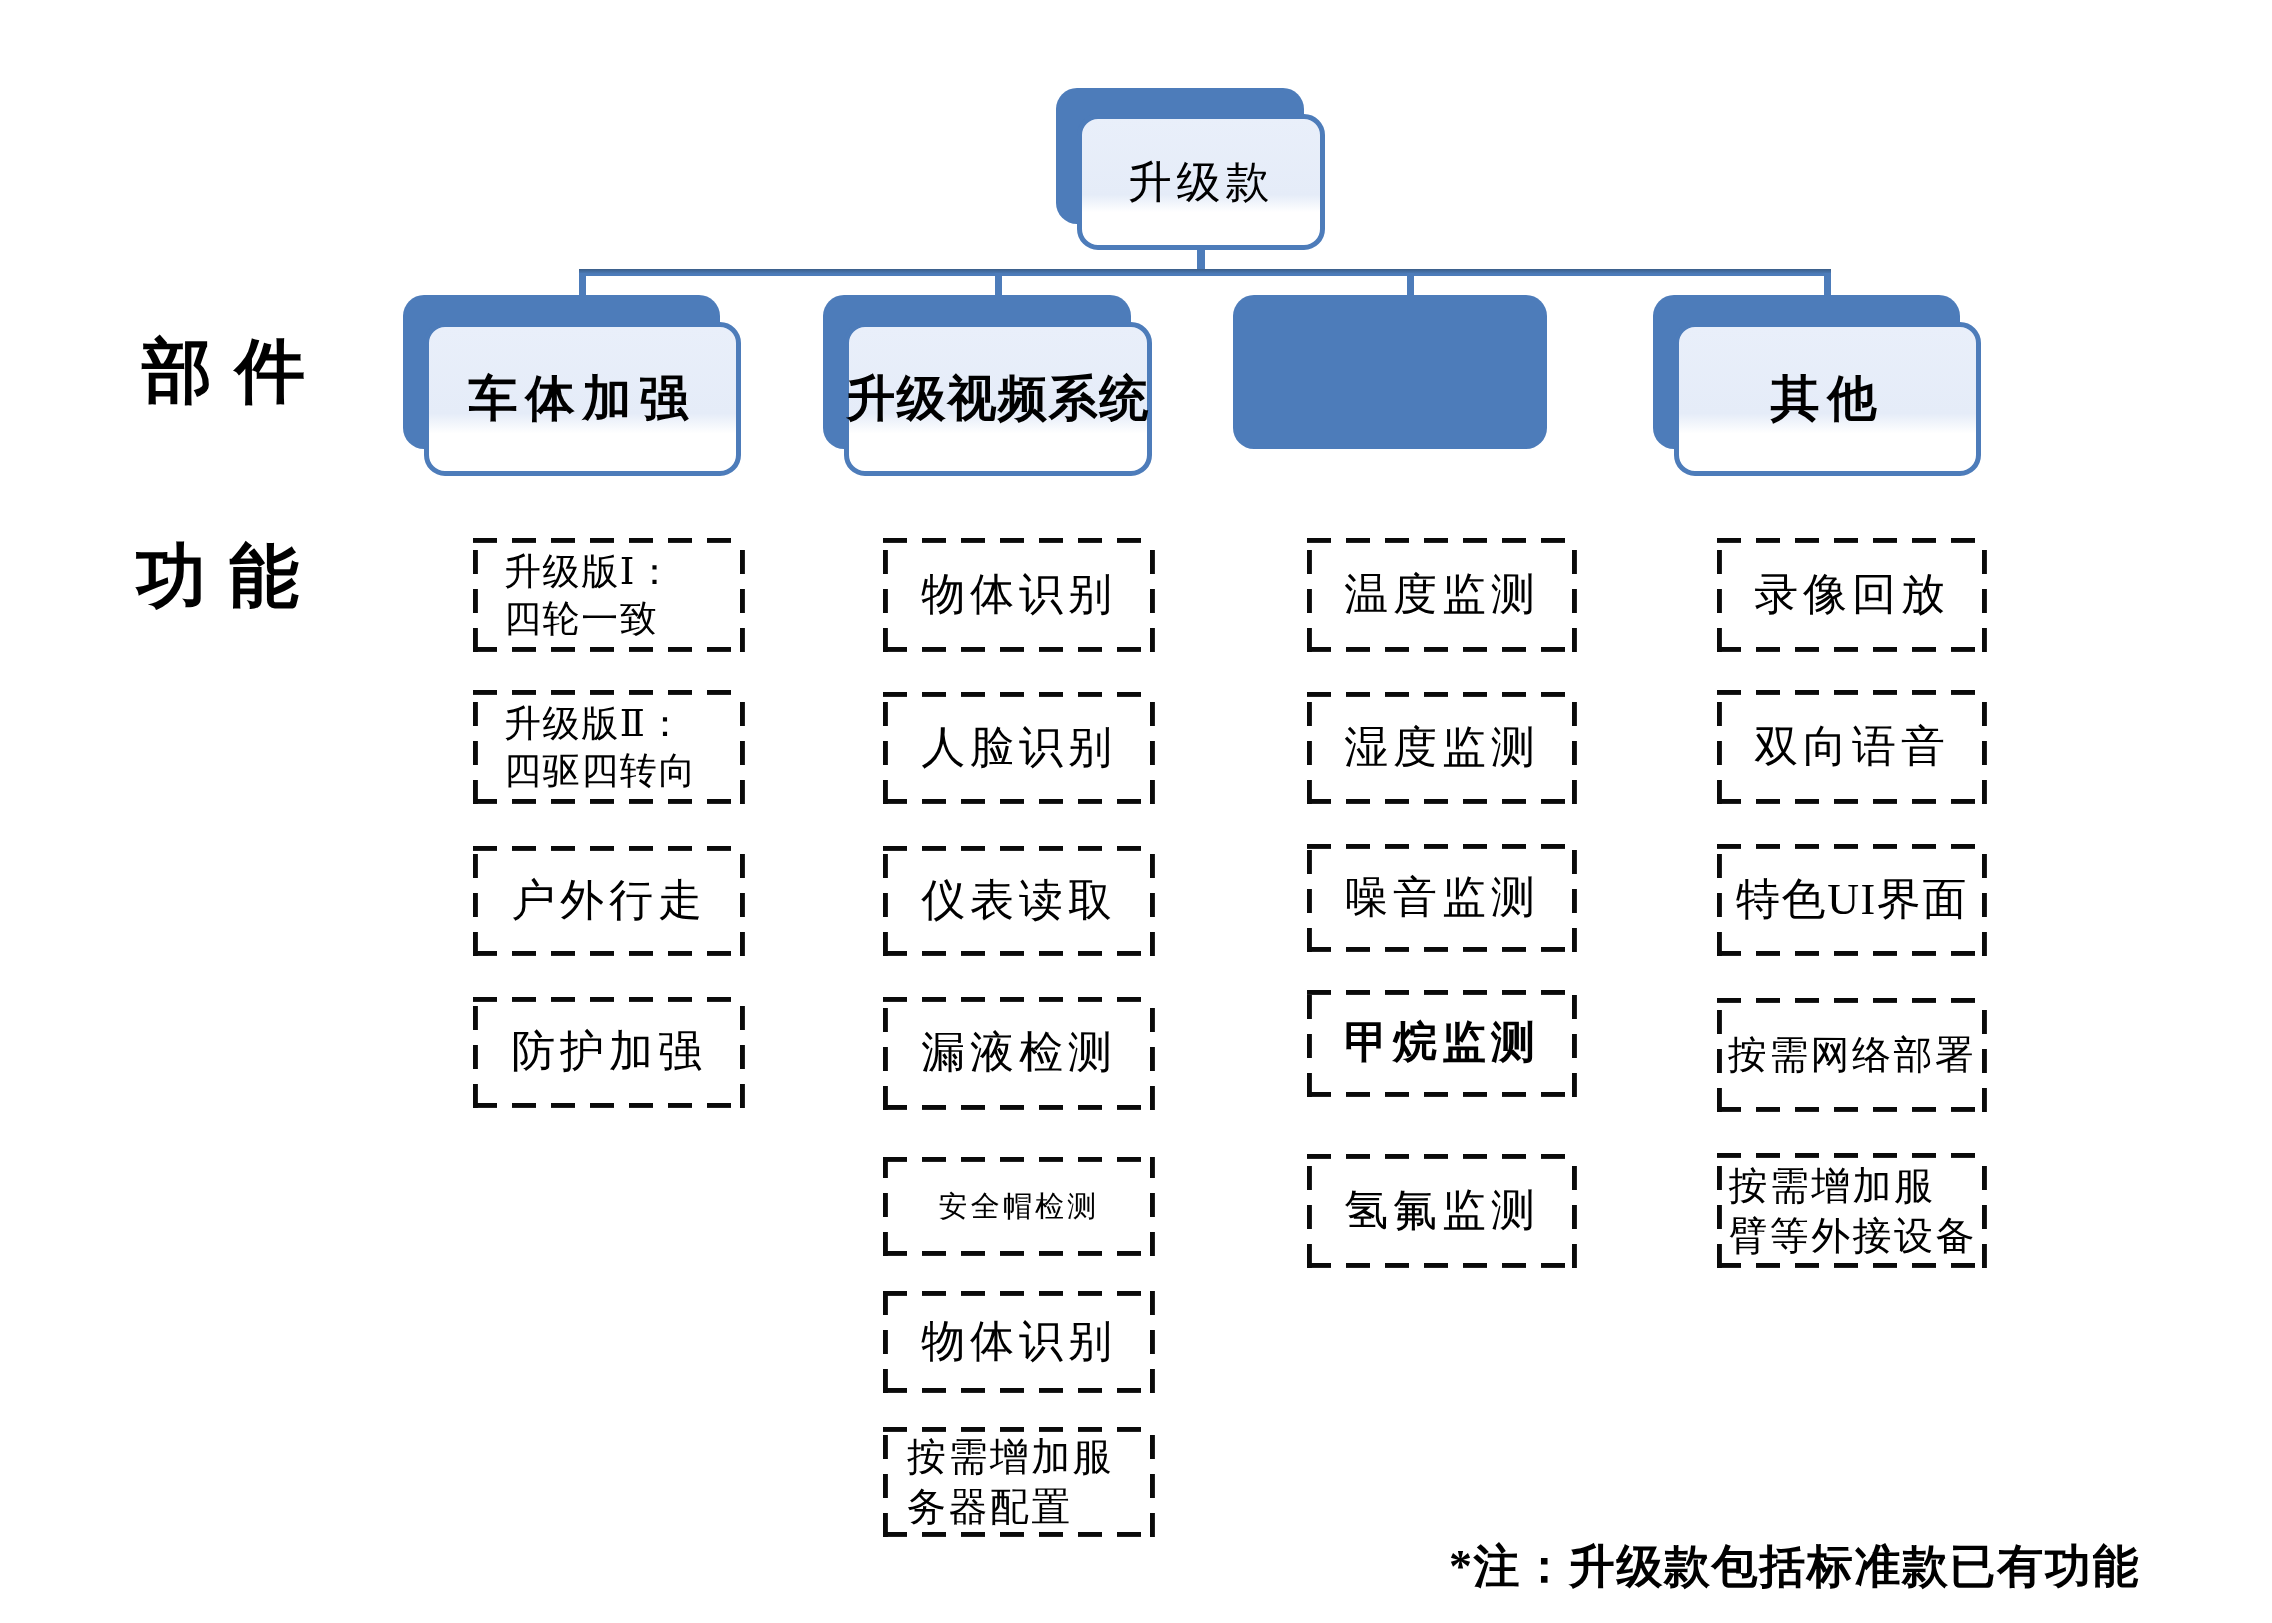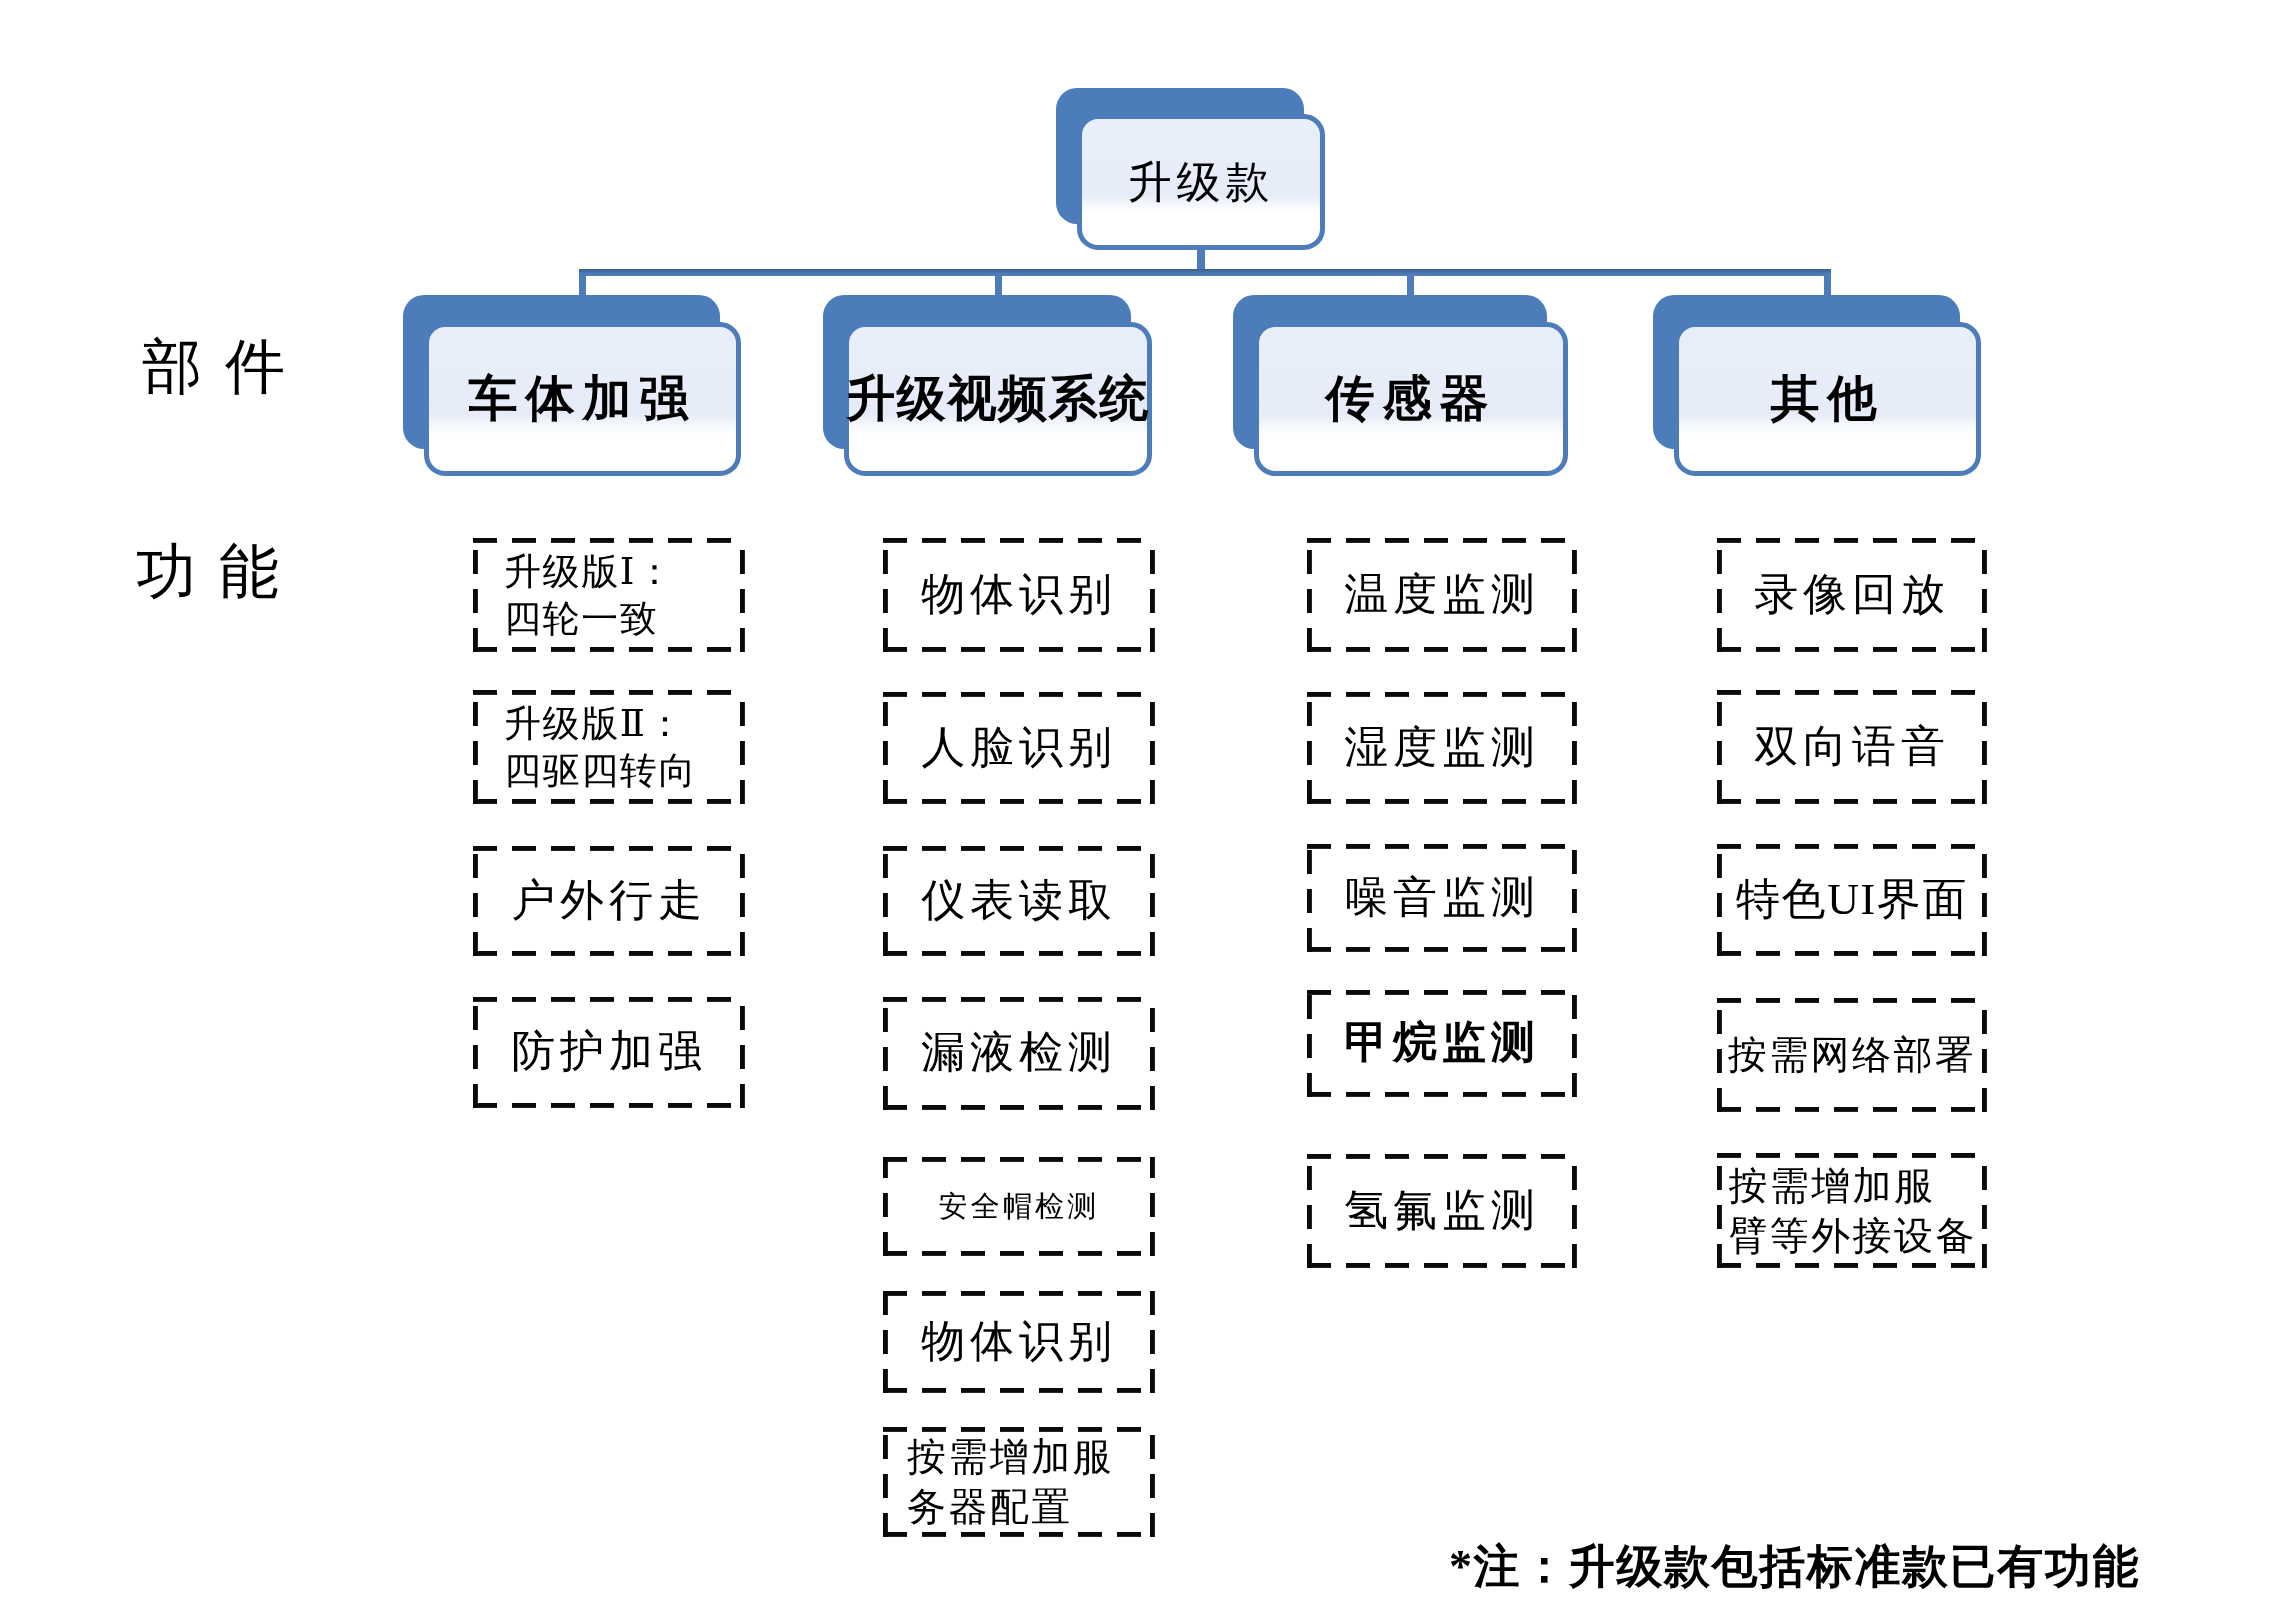--- a/index.html
+++ b/index.html
@@ -34,21 +34,21 @@
   .fbox span{display:block;line-height:1.28;white-space:nowrap;}
   .f54{font-size:44px;letter-spacing:4.9px;}
   .f50{font-size:29px;letter-spacing:3.2px;}
   .f48{font-size:39px;letter-spacing:2.4px;}
   .f46{font-size:37px;letter-spacing:1.6px;}
   .leftal{align-items:flex-start;padding-left:31px;}
   .leftal2{align-items:flex-start;padding-left:24px;}
   .leftal3{align-items:flex-start;padding-left:11.4px;}
   
   .rowlabel{
-    position:absolute;font-size:60px;font-weight:normal;letter-spacing:23px;
+    position:absolute;font-size:70px;font-weight:bold;letter-spacing:23px;
     line-height:1;white-space:nowrap;z-index:1;
   }
   
   .footnote{
     position:absolute;font-size:46px;font-weight:bold;letter-spacing:1.6px;
     white-space:nowrap;z-index:1;
   }
 </style>
 </head>
 <body>
@@ -77,23 +77,20 @@
   </div>
 </div>
 <div class="nodegroup" style="left:823px;top:295px;width:330px;height:181px;">
   <div class="nshadow" style="width:308px;height:154px;"></div>
   <div class="nmain" style="left:21px;top:27px;width:308px;height:154px;">
     <span class="ntext" style="letter-spacing:1.6px;">升级视频系统</span>
   </div>
 </div>
 <div class="nodegroup" style="left:1233px;top:295px;width:335px;height:181px;">
   <div class="nshadow" style="width:314px;height:154px;"></div>
-  <div class="nmain" style="left:21px;top:27px;width:314px;height:154px;">
-    <span class="ntext">传感器</span>
-  </div>
 </div>
 <div class="nodegroup" style="left:1653px;top:295px;width:328px;height:181px;">
   <div class="nshadow" style="width:307px;height:154px;"></div>
   <div class="nmain" style="left:21px;top:27px;width:307px;height:154px;">
     <span class="ntext">其他</span>
   </div>
 </div>
 
 <div class="fbox leftal" style="left:473px;top:538px;width:272px;height:114px;">
   <span class="f46">升级版Ⅰ：</span>

